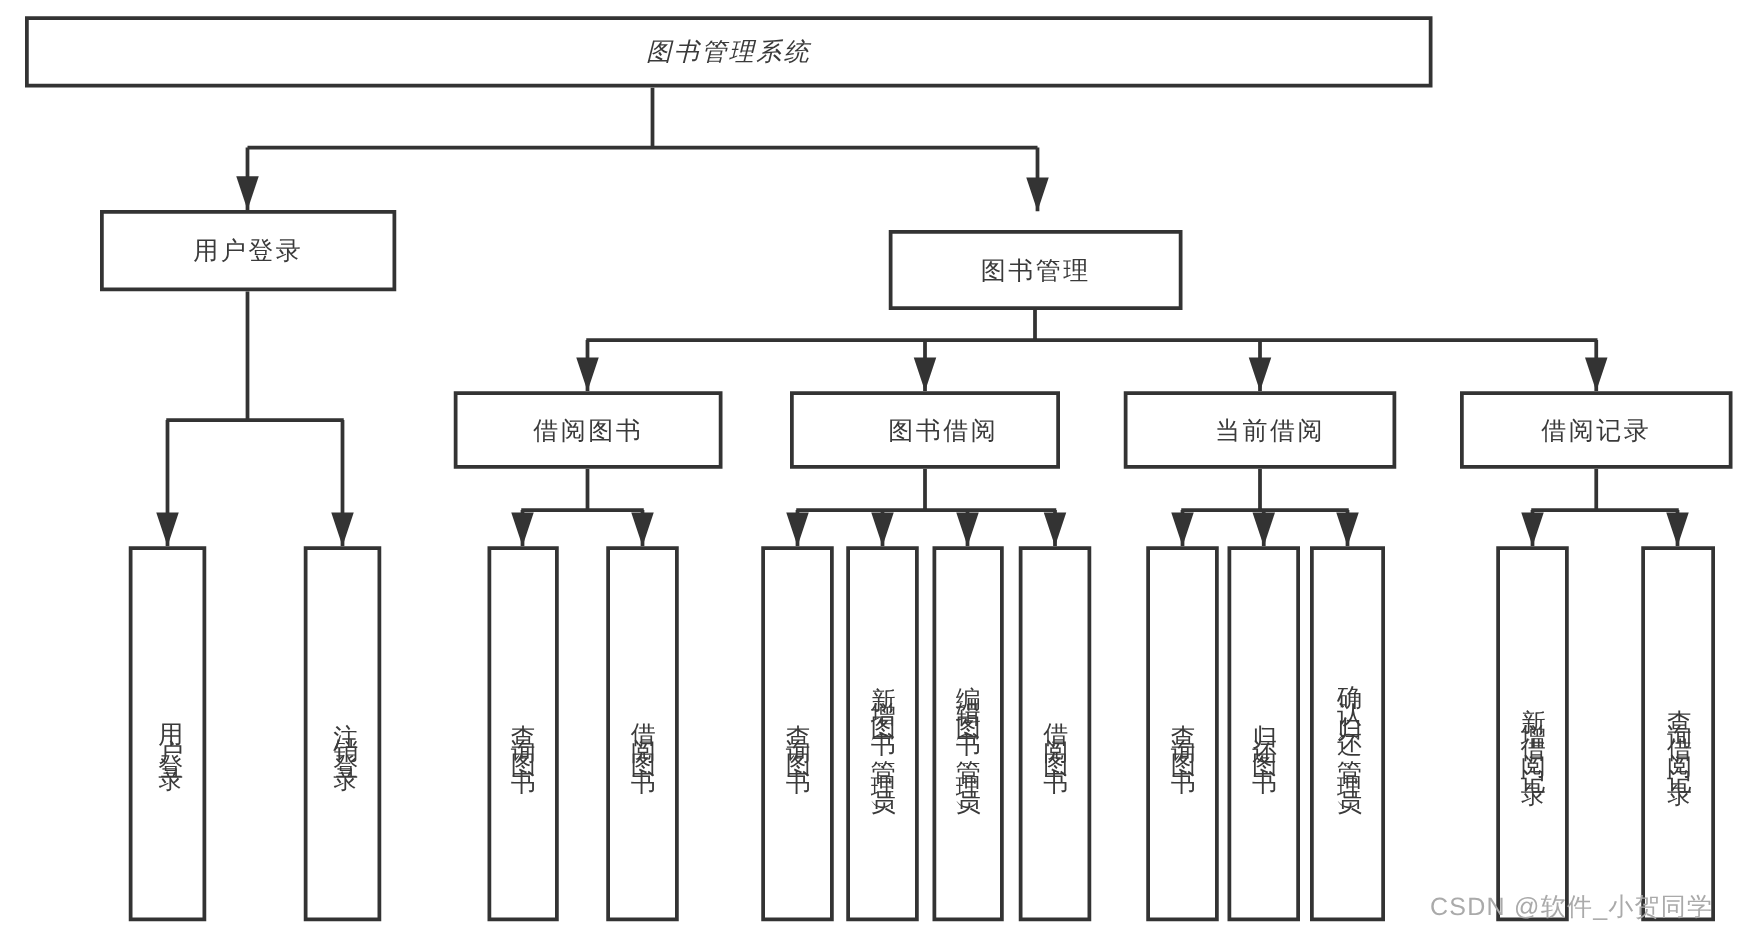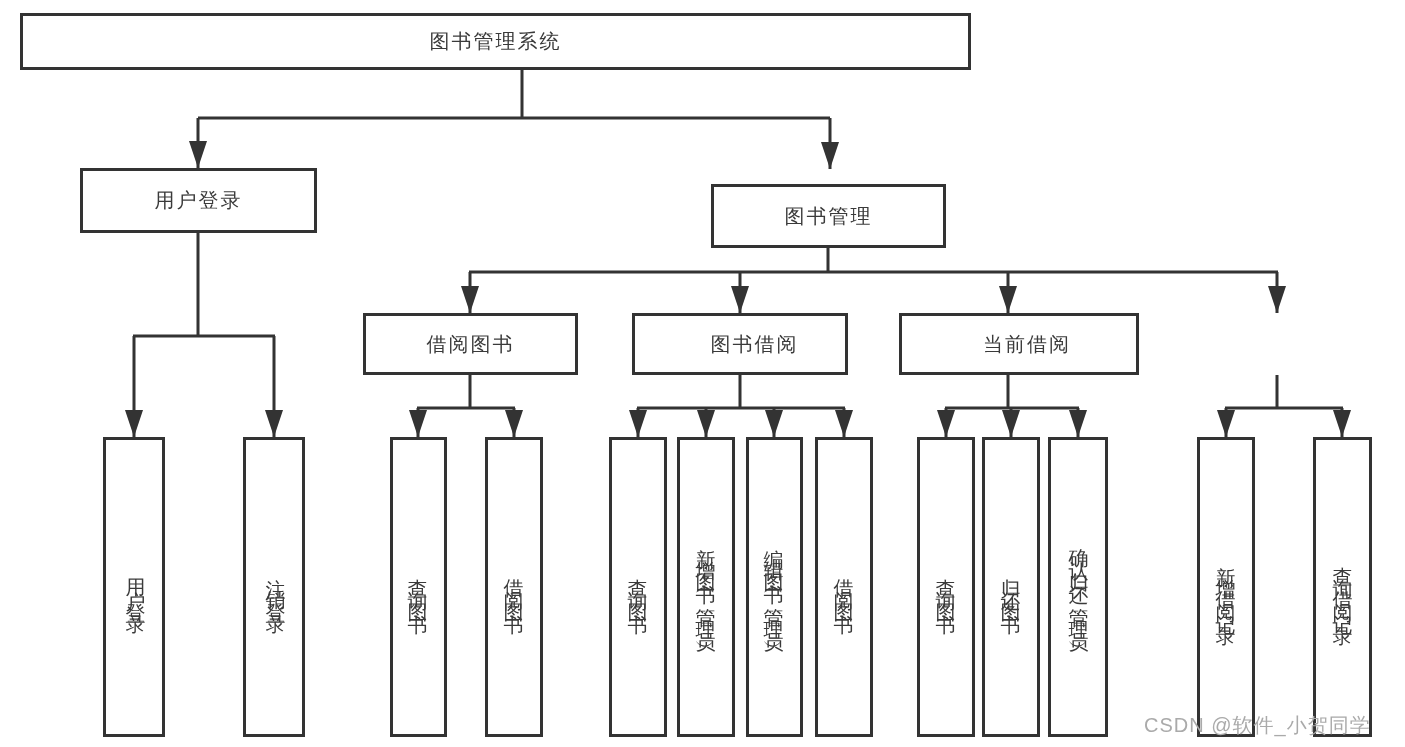--- a/index.html
+++ b/index.html
@@ -94,28 +94,29 @@
         <polygon points="765,410 783,410 774,437"></polygon>
         <polygon points="835,410 853,410 844,437"></polygon>
         <polygon points="937,410 955,410 946,437"></polygon>
         <polygon points="1002,410 1020,410 1011,437"></polygon>
         <polygon points="1069,410 1087,410 1078,437"></polygon>
         <polygon points="1217,410 1235,410 1226,437"></polygon>
         <polygon points="1333,410 1351,410 1342,437"></polygon>
       </g>
   </svg>
 
-  <div class="node" style="left:20px;top:13px;width:951px;height:57px;">图书管理系统</div>
+  <div class="node" style="left:20px;top:13px;width:1126px;height:57px;font-style:italic;">图书管理系统</div>
 
   <div class="node" style="left:80px;top:168px;width:237px;height:65px;">用户登录</div>
   <div class="node" style="left:711px;top:169px;width:235px;height:64px;margin-top:15px;">图书管理</div>
 
   <div class="node" style="left:363px;top:313px;width:215px;height:62px;">借阅图书</div>
   <div class="node" style="left:632px;top:313px;width:216px;height:62px;padding-left:29px;">图书借阅</div>
-  <div class="node" style="left:899px;top:313px;width:240px;height:62px;padding-left:16px;">当前借阅</div>
+  <div class="node" style="left:899px;top:313px;width:218px;height:62px;padding-left:16px;">当前借阅</div>
+  <div class="node" style="left:1168px;top:313px;width:218px;height:62px;">借阅记录</div>
 
   <div class="leaf" style="left:103px;width:62px;">用户登录</div>
   <div class="leaf" style="left:243px;width:62px;">注销登录</div>
 
   <div class="leaf" style="left:390px;width:57px;">查询图书</div>
   <div class="leaf" style="left:485px;width:58px;">借阅图书</div>
 
   <div class="leaf" style="left:609px;width:58px;">查询图书</div>
   <div class="leaf" style="left:677px;width:58px;">新增图书（管理员）</div>
   <div class="leaf" style="left:746px;width:57px;">编辑图书（管理员）</div>

